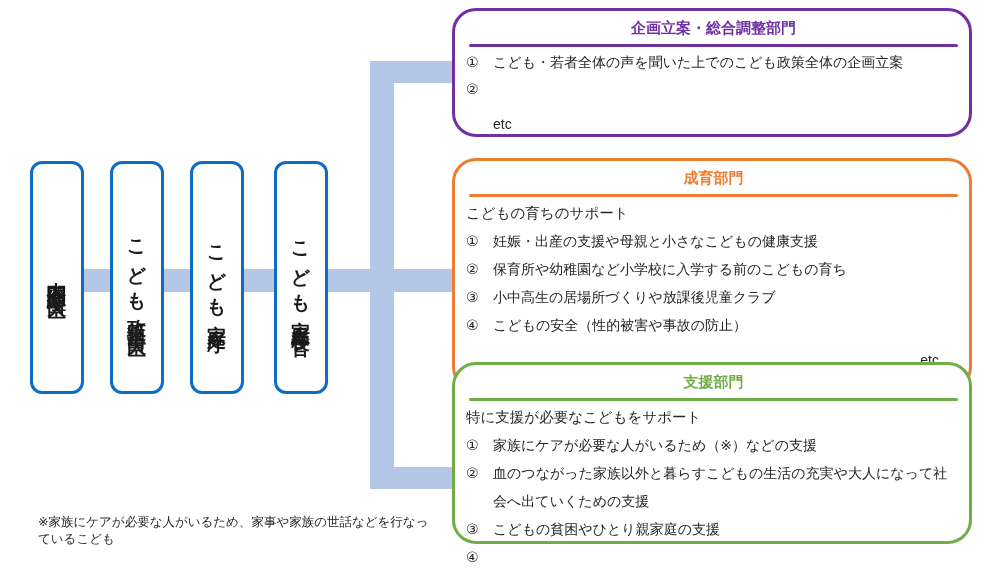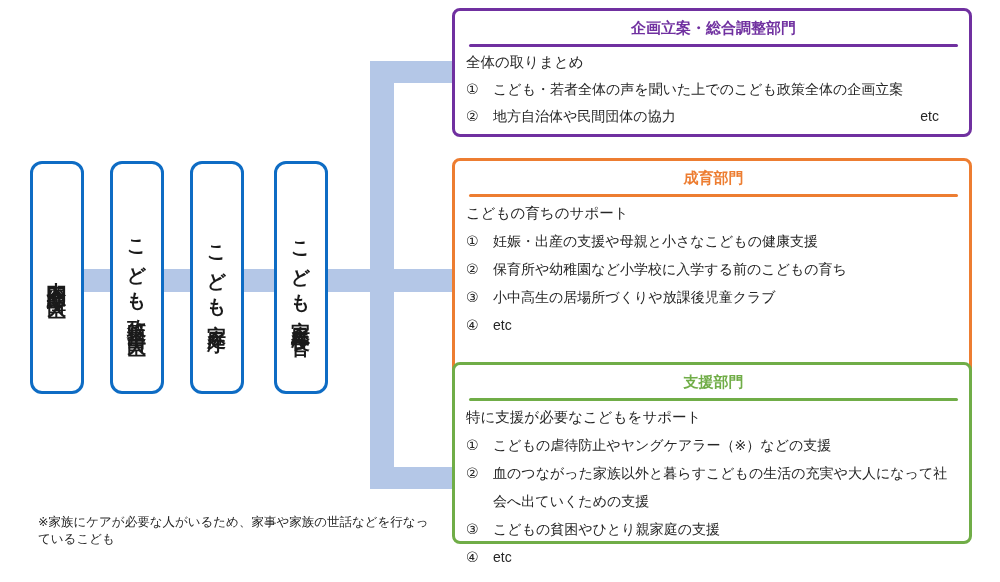--- a/index.html
+++ b/index.html
@@ -59,21 +59,21 @@
   .chain-box.b2 { left: 110px; }
   .chain-box.b3 { left: 190px; }
   .chain-box.b4 { left: 274px; }
 
   
   .dept {
     position: absolute;
     left: 452px;
     width: 520px;
     background: #ffffff;
-    border-radius: 8px;
+    border-radius: 24px;
     z-index: 2;
     padding: 0 8px 0 11px;
   }
   .dept.purple { top: 8px;   height: 129px; border: 3px solid var(--purple); }
   .dept.orange { top: 158px; height: 233px; border: 3px solid var(--orange); }
   .dept.green  { top: 362px; height: 182px; border: 3px solid var(--green);  }
 
   .dept h2 {
     margin-top: 6px;
     text-align: center;
@@ -108,20 +108,21 @@
     line-height: 28px;
     color: var(--ink);
   }
   .dept.purple .item { line-height: 27px; }
   .dept .item .num { flex: none; width: 27px; }
   .dept .item .txt { flex: 1; }
   .dept .item .etc {
     flex: none;
     margin-right: 22px;
     align-self: flex-end;
+    margin-top: 35px;
   }
 
   
   .footnote {
     position: absolute;
     left: 38px;
     top: 514px;
     width: 396px;
     font-size: 12.5px;
     line-height: 17px;
@@ -148,28 +149,26 @@
   <div class="chain-box b3">
     <span class="vtext">こども家庭庁</span>
   </div>
   <div class="chain-box b4">
     <span class="vtext">こども家庭庁長官</span>
   </div>
 
   <section class="dept purple">
     <h2>企画立案・総合調整部門</h2>
     <div class="sep"></div>
-    <div class="lead">全体の取りまとめ</div>
     <div class="item">
       <span class="num">①</span>
       <span class="txt">こども・若者全体の声を聞いた上でのこども政策全体の企画立案</span>
     </div>
     <div class="item">
       <span class="num">②</span>
-      <span class="txt">地方自治体や民間団体の協力</span>
       <span class="etc">etc</span>
     </div>
   </section>
 
   <section class="dept orange">
     <h2>成育部門</h2>
     <div class="sep"></div>
     <div class="lead">こどもの育ちのサポート</div>
     <div class="item">
       <span class="num">①</span>
@@ -178,31 +177,32 @@
     <div class="item">
       <span class="num">②</span>
       <span class="txt">保育所や幼稚園など小学校に入学する前のこどもの育ち</span>
     </div>
     <div class="item">
       <span class="num">③</span>
       <span class="txt">小中高生の居場所づくりや放課後児童クラブ</span>
     </div>
     <div class="item">
       <span class="num">④</span>
+      <span class="txt">こどもの安全（性的被害や事故の防止）</span>
       <span class="etc">etc</span>
     </div>
   </section>
 
   <section class="dept green">
     <h2>支援部門</h2>
     <div class="sep"></div>
     <div class="lead">特に支援が必要なこどもをサポート</div>
     <div class="item">
       <span class="num">①</span>
-      <span class="txt">こどもの虐待防止やヤングケアラー（※）などの支援</span>
+      <span class="txt">家族にケアが必要な人がいるため（※）などの支援</span>
     </div>
     <div class="item">
       <span class="num">②</span>
       <span class="txt">血のつながった家族以外と暮らすこどもの生活の充実や大人になって社会へ出ていくための支援</span>
     </div>
     <div class="item">
       <span class="num">③</span>
       <span class="txt">こどもの貧困やひとり親家庭の支援</span>
     </div>
     <div class="item">

